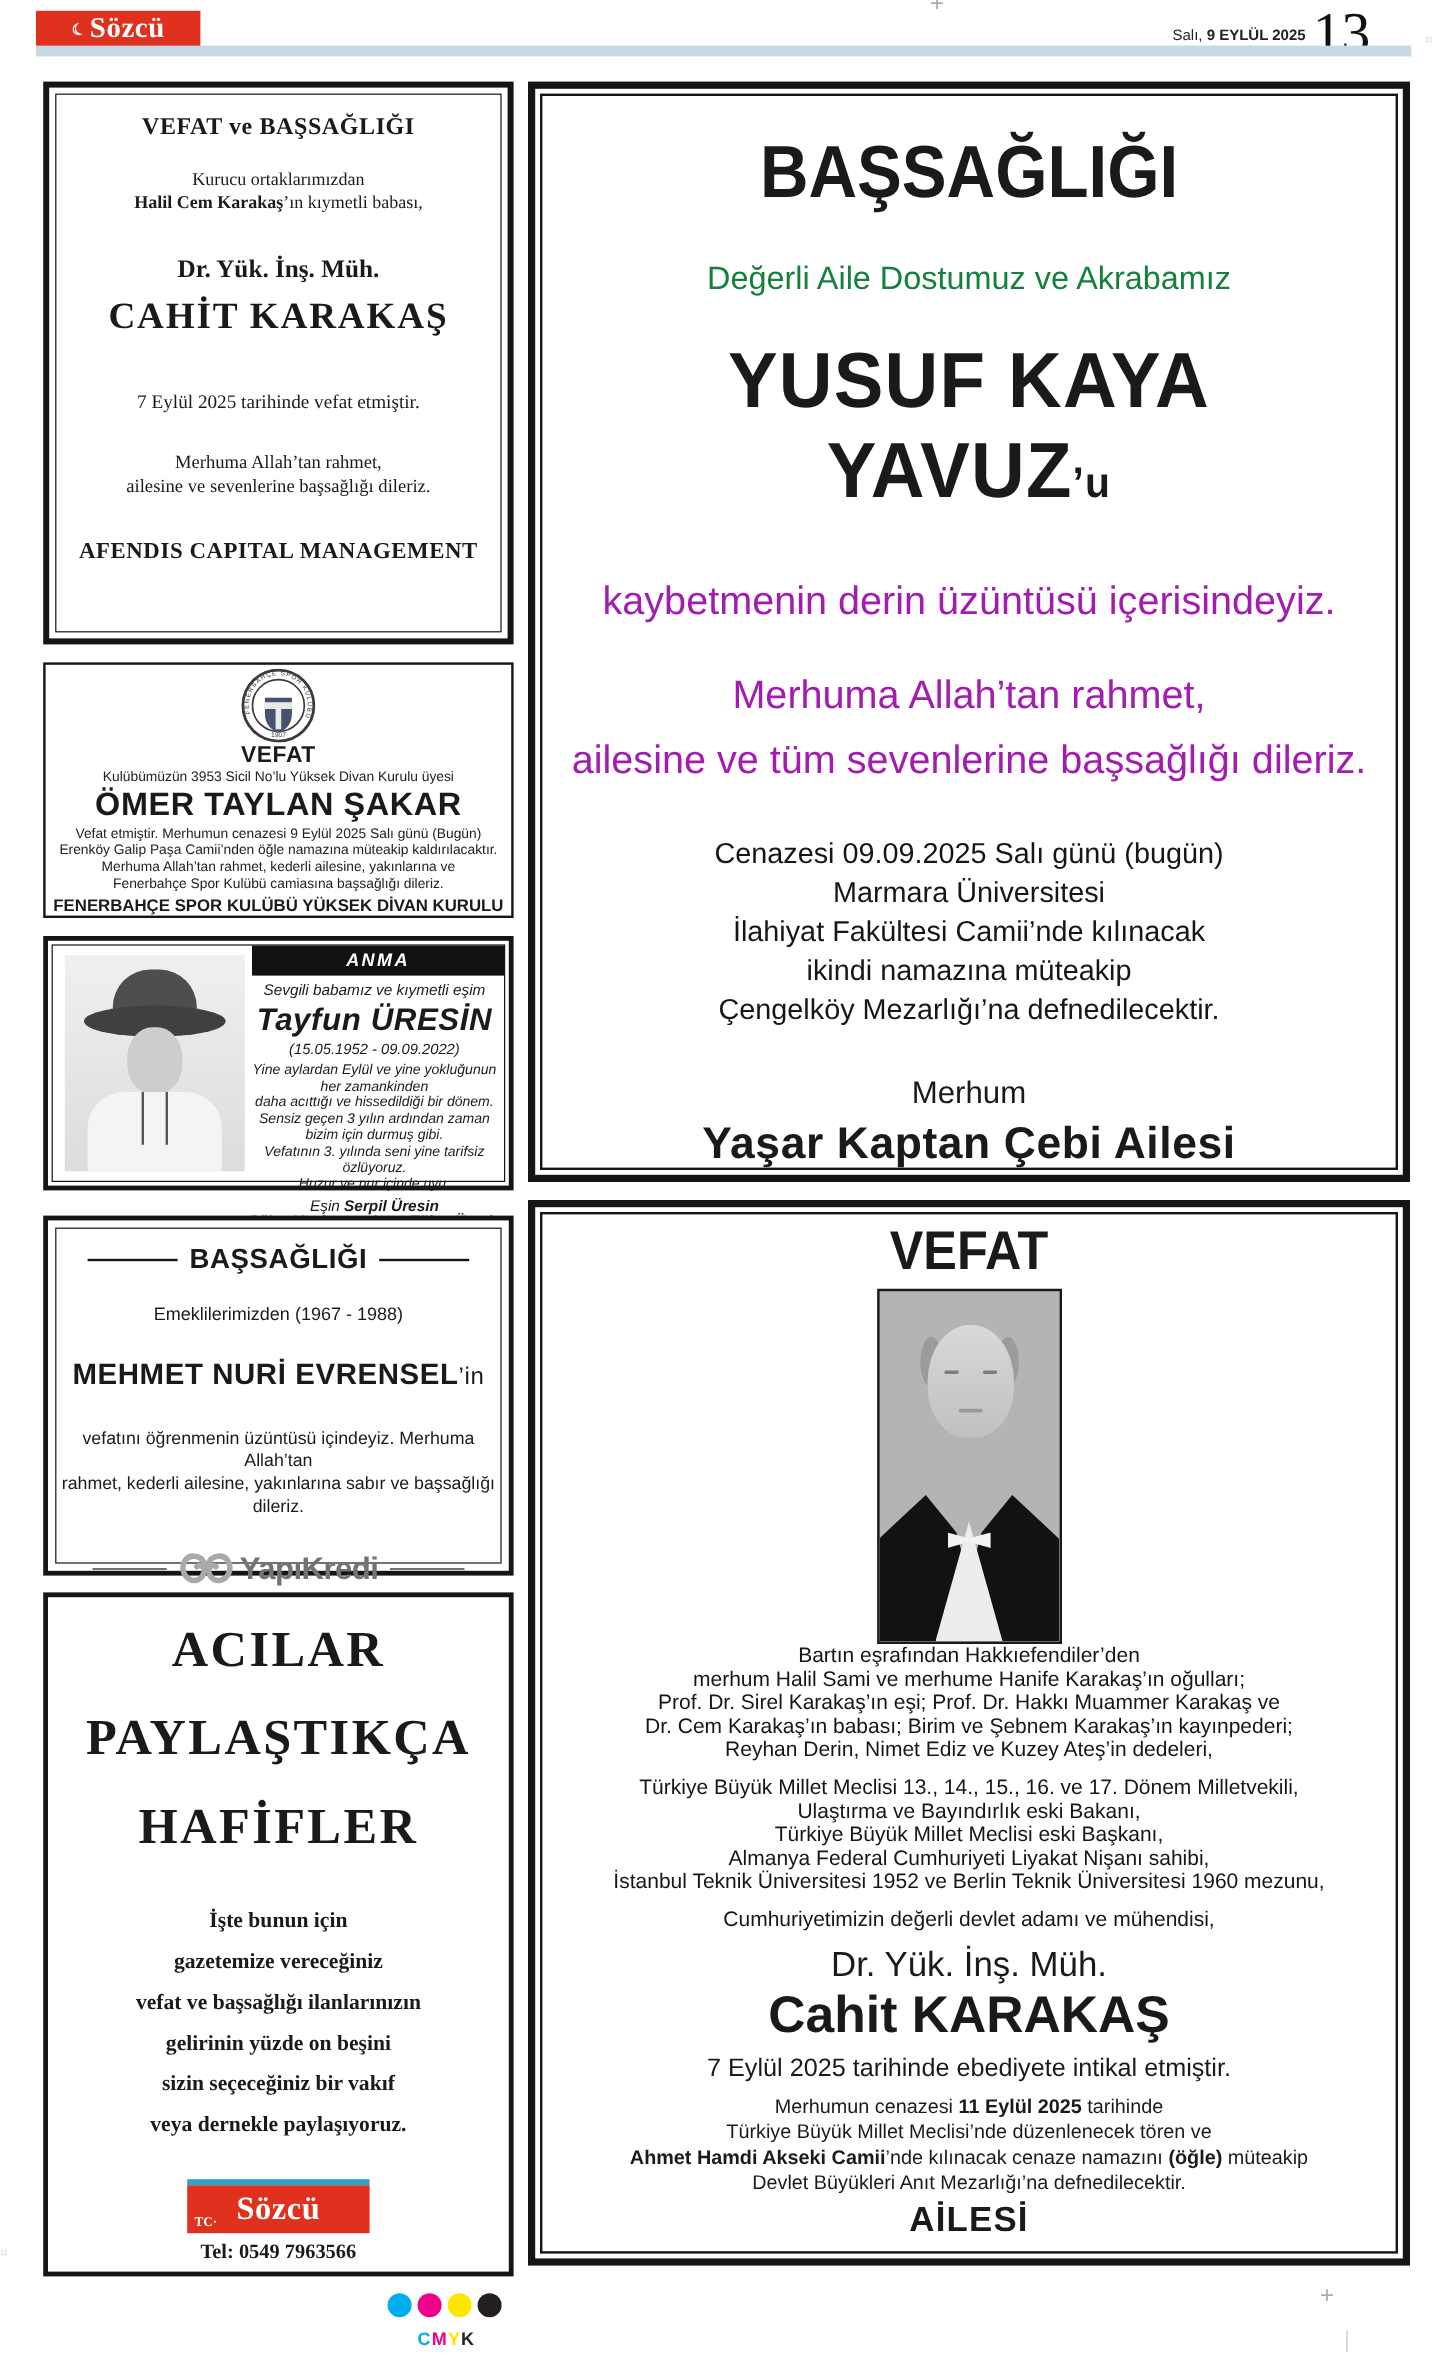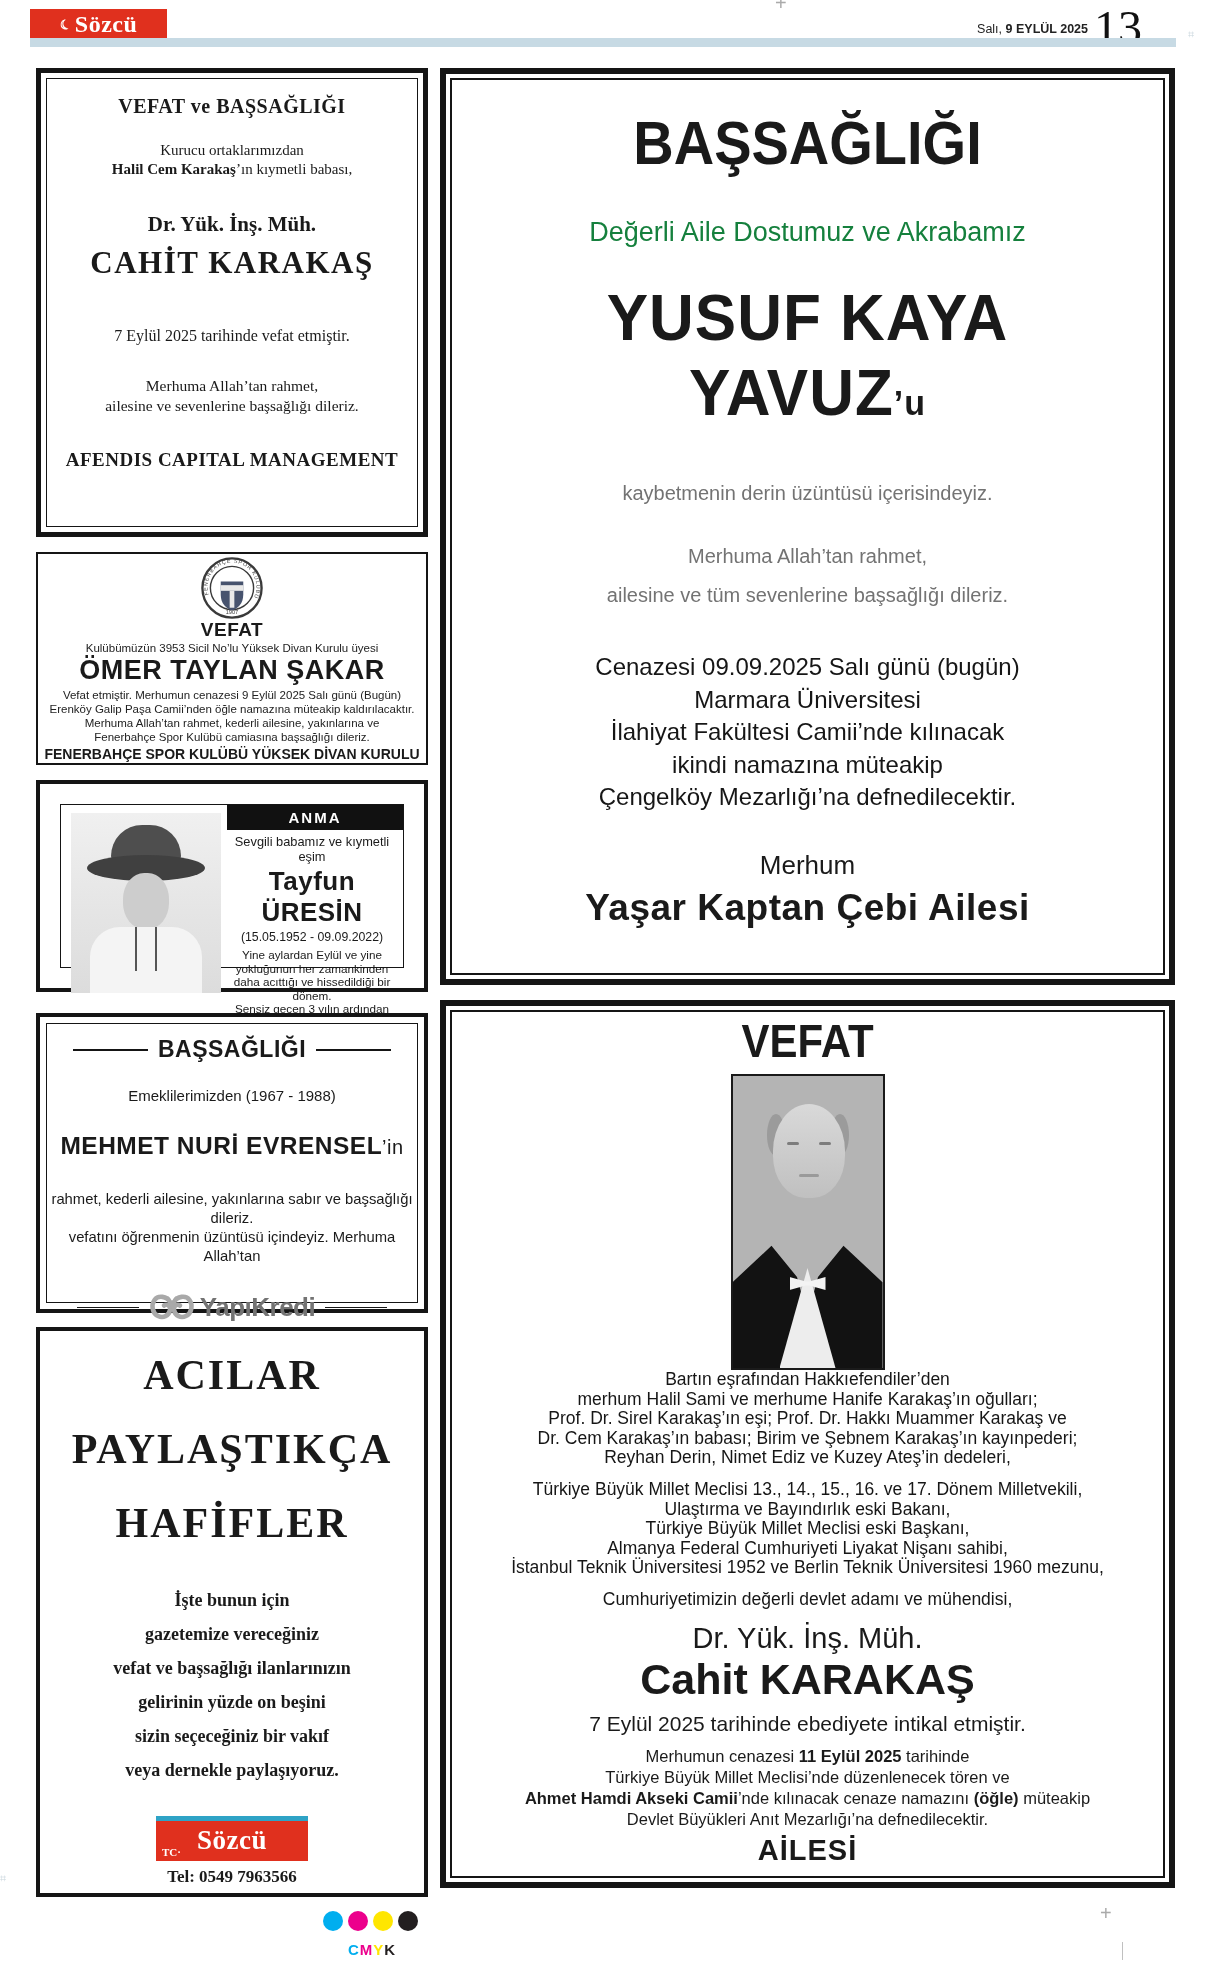--- a/index.html
+++ b/index.html
@@ -21,21 +21,21 @@
   .hdr-date .rest { font-weight:bold; }
   .hdr-page { position:absolute; left:1094px; top:0px; font-family:"Liberation Serif",serif;
     font-size:48px; font-weight:400; color:#111; }
   .hdr-band { position:absolute; left:30px; top:38px; width:1146px; height:9px; background:#c7dae4; }
 
   
   .box { position:absolute; background:#fff; text-align:center; }
   .b1 { border:5px solid #151515; padding:5px; }
   .b1 .inner { border:1.5px solid #151515; width:100%; height:100%; }
   .bfb { border:2.5px solid #151515; }
-  .banma { border:4.5px solid #151515; padding:20px; }
+  .banma { border:4.5px solid #151515; padding:3px;font-style:italic; }
   .banma .inner { border:1.5px solid #151515; width:100%; height:100%; position:relative; }
   .byk { border:4px solid #151515; padding:6px; }
   .byk .inner { border:1px solid #151515; width:100%; height:100%; }
   .bac { border:4px solid #151515; }
   .bR { border:6px solid #151515; padding:4px; }
   .bR .inner { border:2px solid #151515; width:100%; height:100%; }
 
   
   .af-title { font-size:20px; font-weight:bold; margin-top:16px; letter-spacing:0.5px; }
   .af-l1 { font-size:15px; margin-top:24px; }
@@ -106,21 +106,21 @@
   .ac-tel { font-family:"Liberation Serif",serif; font-weight:bold; font-size:17px; margin-top:6px; }
 
   
   .yv-title { font-size:56px; font-weight:bold; margin-top:30px; letter-spacing:0px;
     transform:scaleY(1.1); }
   .yv-intro { font-size:27px; margin-top:42px; color:#15803d; }
   .yv-name { font-size:62px; font-weight:bold; letter-spacing:1px; transform:scaleY(1.05); }
   .yv-n1 { margin-top:34px; }
   .yv-n2 { margin-top:4px; }
   .yv-name .suffix { font-size:34px; font-weight:bold; }
-  .yv-b { font-size:20px; color:#737373; }
+  .yv-b { font-size:33px; color:#a21caf; }
   .yv-b1 { margin-top:54px; }
   .yv-b2 { margin-top:40px; }
   .yv-b3 { margin-top:16px; }
   .yv-fun { font-size:24px; line-height:32.5px; margin-top:44px; color:#161616; }
   .yv-merhum { font-size:26px; margin-top:36px; }
   .yv-sig { font-size:37px; font-weight:bold; margin-top:6px; letter-spacing:0.5px; }
 
   
   .ck-title { font-size:42px; font-weight:bold; margin-top:6px; transform:scaleY(1.08); }
   .ck-photo { width:154px; height:296px; margin:8px auto 0; position:relative;
@@ -249,22 +249,22 @@
   <div class="box byk" style="left:36px; top:1013px; width:392px; height:300px;">
     <div class="inner">
       <div class="yk-titlerow">
         <div class="yk-rule"></div>
         <div class="yk-title">BAŞSAĞLIĞI</div>
         <div class="yk-rule"></div>
       </div>
       <div class="yk-sub">Emeklilerimizden (1967 - 1988)</div>
       <div class="yk-name"><span>MEHMET NURİ EVRENSEL</span><span class="suffix">’in</span></div>
       <div class="yk-body">
+        <div>vefatını öğrenmenin üzüntüsü içindeyiz. Merhuma Allah’tan</div>
         <div>rahmet, kederli ailesine, yakınlarına sabır ve başsağlığı dileriz.</div>
-        <div>vefatını öğrenmenin üzüntüsü içindeyiz. Merhuma Allah’tan</div>
       </div>
       <div class="yk-logorow">
         <div class="yk-rule" style="height:1.5px;"></div>
         <div class="yk-logo">
           <svg width="46" height="30" viewBox="0 0 46 30">
             <g fill="none" stroke="#a9a9a9" stroke-width="4.6" stroke-linecap="round">
               <path d="M21,9 C18,3 9,2 5.5,7 C2,12 3,20 9,23 C14,25.5 20,23 21,17 C21.8,13 18,10.5 15,12.5"></path>
               <path d="M25,9 C28,3 37,2 40.5,7 C44,12 43,20 37,23 C32,25.5 26,23 25,17 C24.2,13 28,10.5 31,12.5"></path>
             </g>
             <path d="M19,5.5 L23,12 L27,5.5" fill="none" stroke="#a9a9a9" stroke-width="3.6" stroke-linecap="round"></path>

